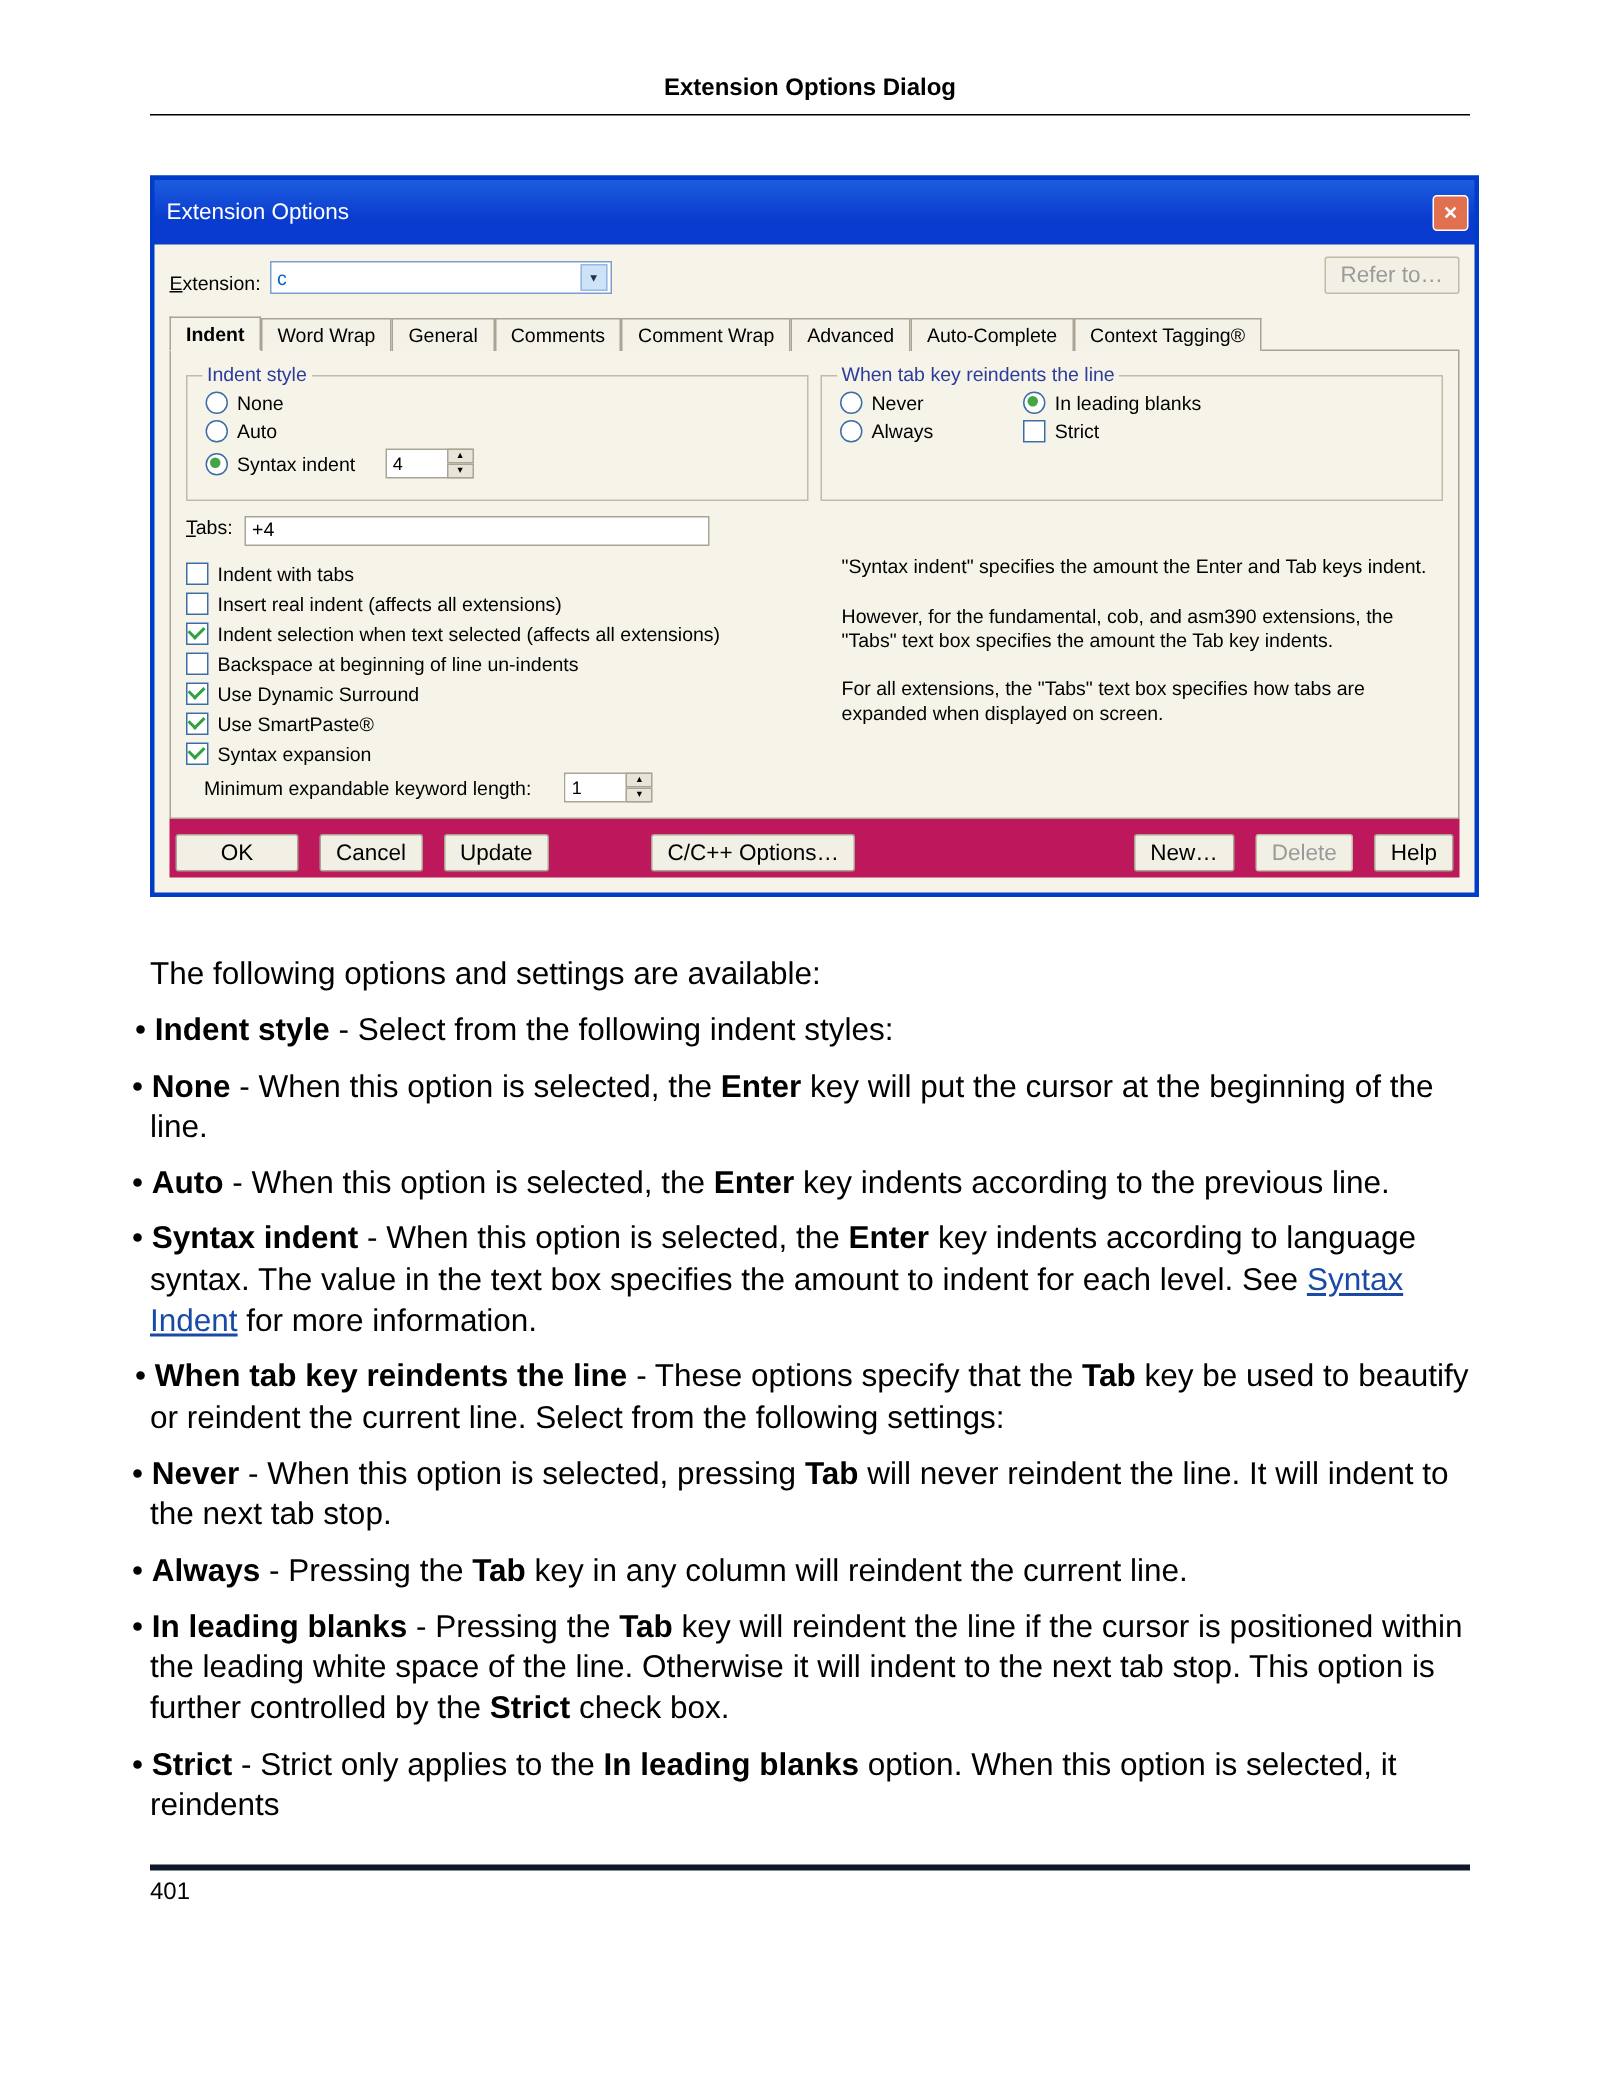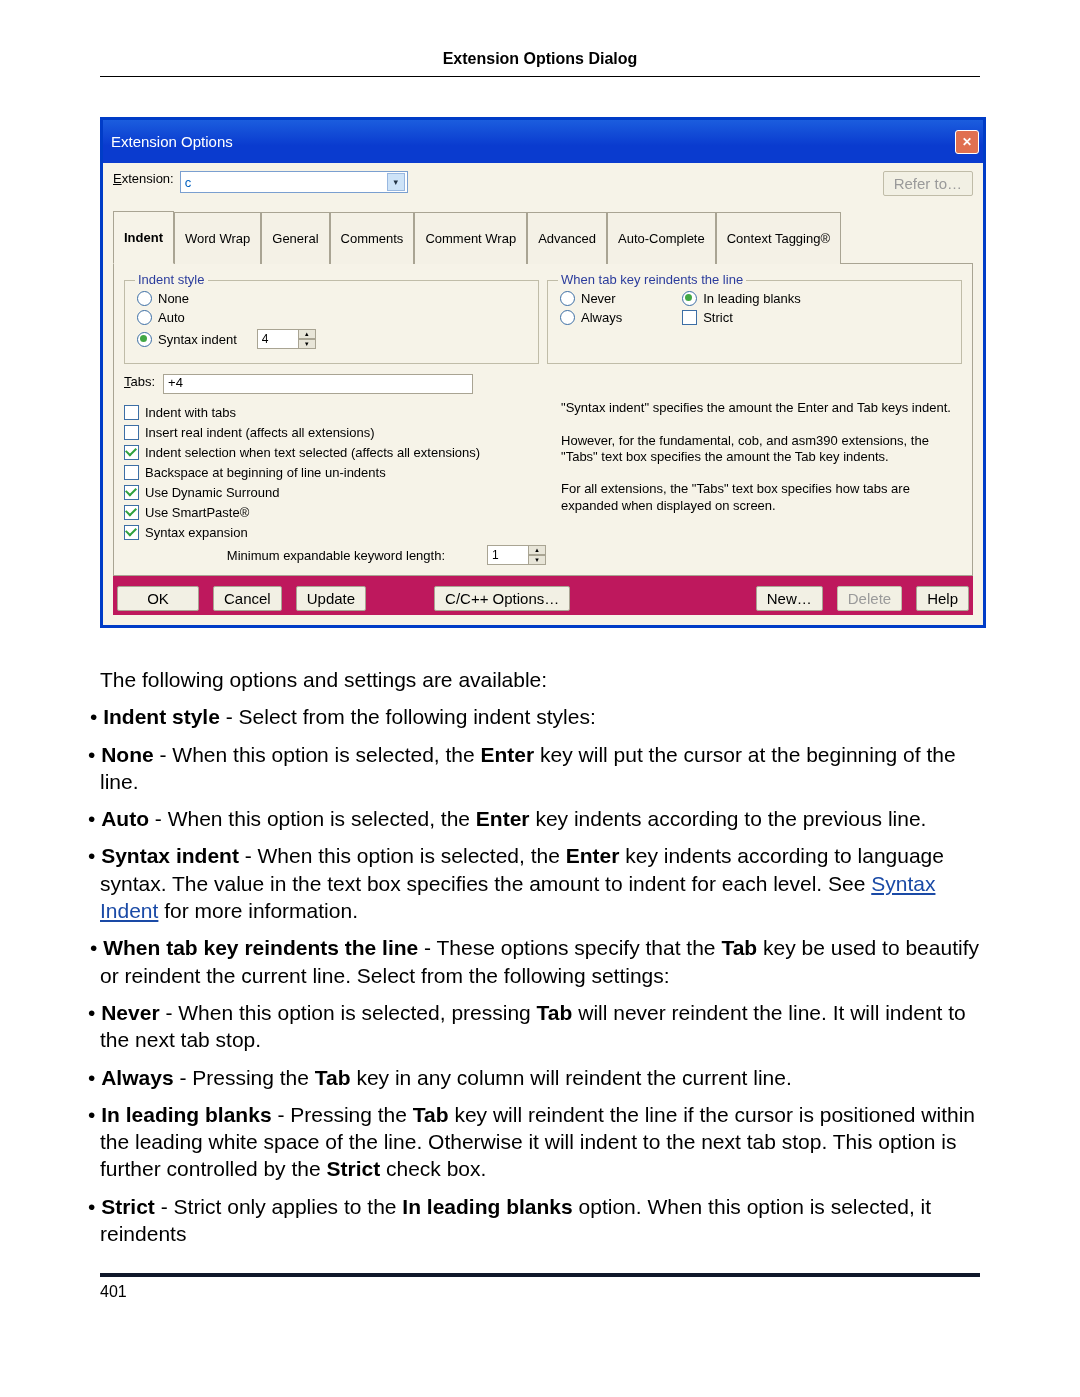--- a/index.html
+++ b/index.html
@@ -47,21 +47,21 @@
     border: 1px solid #fff;
     border-radius: 3px;
     display:flex;align-items:center;justify-content:center;
     color:#fff;font-weight:bold;
   }
   .close-btn::before{content:"✕";font-size:12px;}
   .dialog-body {
     background: #f6f3e8;
     padding: 8px 10px 10px 10px;
   }
-  .row { display:flex; align-items:flex-start; }
+  .row { display:flex; align-items:flex-end; }
   .ext-row { gap:6px; }
   .label-u span { text-decoration: underline; text-decoration-color:#000; text-underline-offset:1px; }
   .dropdown {
     display:flex;align-items:center;
     background:#fff;border:1px solid #7a9fd0;height:20px;padding:0 2px 0 4px;
     color:#0060c0;
     width: 220px;
     justify-content: space-between;
     margin-right: 8px;
   }
@@ -73,21 +73,21 @@
   .btn {
     background:#f2f0e4;border:1px solid #a9a493;padding:3px 10px;border-radius:2px;
     font-size:15px;white-space:nowrap;
   }
   .btn.disabled{color:#9a9a9a;border-color:#c0bca8;}
   .spacer{flex:1;}
   .tabs-bar {
     display:flex;border-bottom:1px solid #a9a493;margin-top:14px;align-items:flex-end;
   }
   .tab {
-    padding:18px 10px;border:1px solid #a9a493;border-bottom:none;background:#f4f1e6;margin-right:0;
+    padding:3px 10px;border:1px solid #a9a493;border-bottom:none;background:#f4f1e6;margin-right:0;
     position:relative;top:1px;
   }
   .tab.selected { font-weight:bold;background:#f6f3e8;border-bottom:1px solid #f6f3e8; }
   .tabpage { border:1px solid #a9a493;border-top:none;padding:10px; }
   
   .fs {
     border:1px solid #c0bca8;padding:6px 12px 10px 12px;position:relative;
   }
   .fs .legend {
     position:absolute;top:-9px;left:10px;background:#f6f3e8;padding:0 3px;color:#2b3c9c;font-size:13px;
@@ -108,21 +108,21 @@
   }
   .spinner input{border:none;width:32px;height:16px;padding:0 4px;font-size:12px;outline:none;}
   .spin-btns{display:flex;flex-direction:column;}
   .spin-btns span{width:16px;height:8px;border:1px solid #a9a493;background:#e8e5d8;font-size:7px;line-height:7px;text-align:center;}
   .tabs-line{display:flex;align-items:flex-start;gap:8px;margin-top:10px;}
   .txtbox{border:1px solid #a9a493;background:#fff;height:18px;width:300px;padding:0 4px;}
   .checklist{margin-top:6px;display:flex;gap:10px;}
   .check-col{flex:1.05;}
   .help-col{flex:1;font-size:13px;line-height:1.25;padding-left:6px;}
   .check-col .opt-line{margin:5px 0;}
-  .min-row{display:flex;align-items:center;gap:24px;margin-left:28px;justify-content:flex-end;}
+  .min-row{display:flex;align-items:center;gap:4px;margin-left:12px;}
   .dlg-buttons{
     display:flex;gap:14px;padding:10px 4px 4px 4px;align-items:center;
     background:#be185d;
   }
   
   .doc-text { margin-top: 38px; font-size: 21px; line-height: 1.3; }
   .doc-text p { margin: 10px 0; }
   .bullet1 { margin: 14px 0 6px 30px; text-indent: -10px; }
   .bullet1::before{content:"• ";}
   .bullet2 { margin: 10px 0 6px 60px; text-indent: -12px; }

